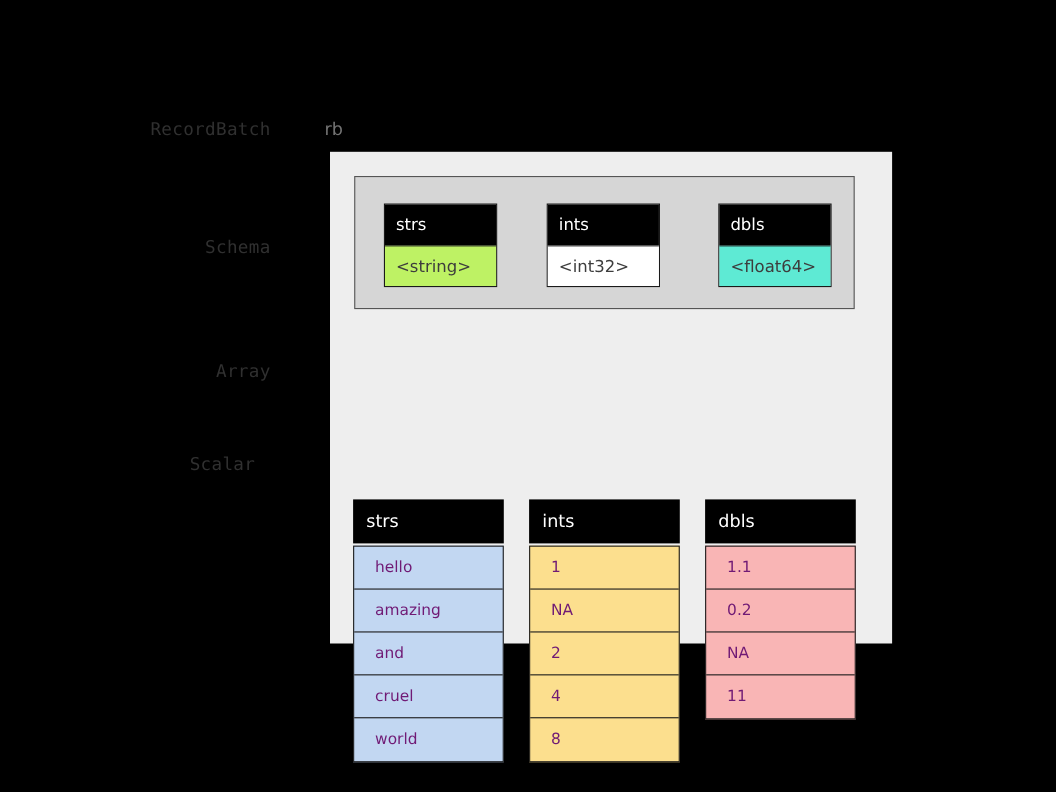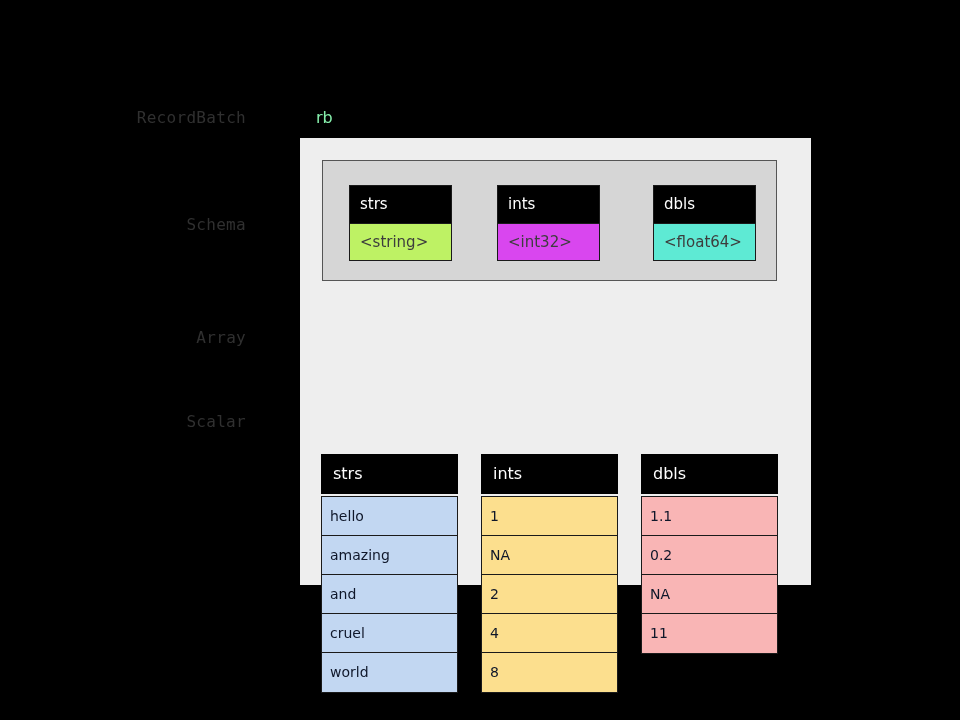--- a/index.html
+++ b/index.html
@@ -40,23 +40,23 @@
     top: 50%;
     transform: translateY(-50%);
     border-style: solid;
     border-width: 6px 0 6px 10px;
     border-color: transparent transparent transparent #000000;
   }
 
   
   #rb-label {
     position: absolute;
-    left: 316px;
+    left: 295px;
     top: 108px;
-    color: #86efac;
+    color: #737373;
     font-size: 16px;
   }
   #rb-container {
     position: absolute;
     left: 300px;
     top: 138px;
     width: 511px;
     height: 447px;
     background: #eeeeee;
   }
@@ -115,55 +115,55 @@
   }
   .col-cells {
     margin-top: 2px;
     border: 1px solid #1a1a1a;
     box-sizing: border-box;
   }
   .cell {
     height: 39px;
     line-height: 39px;
     font-size: 14px;
-    color: #0f172a;
-    padding-left: 8px;
+    color: #701a75;
+    padding-left: 19px;
     box-sizing: border-box;
     border-bottom: 1px solid #1a1a1a;
   }
   .cell:last-child { border-bottom: none; }
 </style>
 </head>
 <body>
 
 <div id="side-labels">
     <div class="side-label" style="left: 246px; top: 108px;">RecordBatch</div>
     <div class="side-label" style="left: 246px; top: 215px;">Schema</div>
     <div class="side-label" style="left: 246px; top: 328px;">Array</div>
-    <div class="side-label" style="left: 246px; top: 412px;">Scalar</div>
+    <div class="side-label" style="left: 232px; top: 412px;">Scalar</div>
   </div>
 
 <div id="arrows">
     <div class="arrow" style="left: 300px; top: 224px; width: 28px;"></div>
     <div class="arrow" style="left: 288px; top: 336px; width: 40px;"></div>
     <div class="arrow" style="left: 268px; top: 420px; width: 78px;"></div>
   </div>
 
 <div id="rb-label">rb</div>
 
 <div id="rb-container">
 
   <div id="schema-panel">
       <div class="schema-field" style="left: 26px;">
         <div class="fname">strs</div>
         <div class="ftype" style="background: #bef264;">&lt;string&gt;</div>
       </div>
       <div class="schema-field" style="left: 174px;">
         <div class="fname">ints</div>
-        <div class="ftype" style="background: #d946ef;">&lt;int32&gt;</div>
+        <div class="ftype" style="background: #ffffff;">&lt;int32&gt;</div>
       </div>
       <div class="schema-field" style="left: 330px;">
         <div class="fname">dbls</div>
         <div class="ftype" style="background: #5eead4;">&lt;float64&gt;</div>
       </div>
     </div>
 
   <div id="data-columns">
       <div class="data-col" style="left: 21px;">
         <div class="col-header">strs</div>

